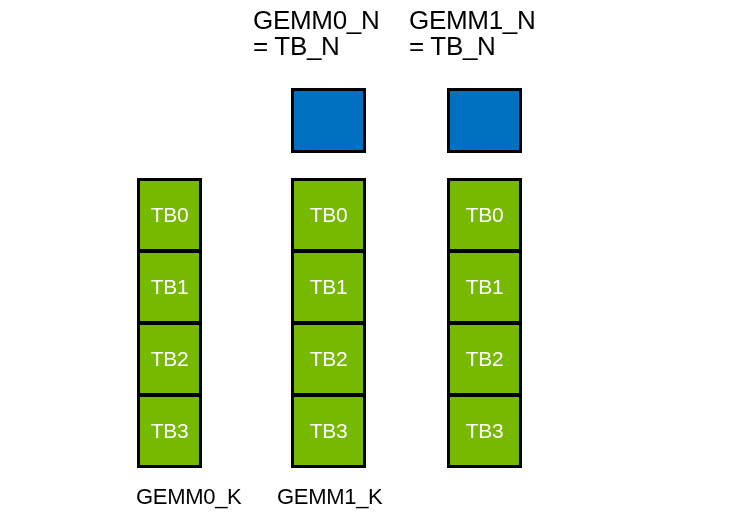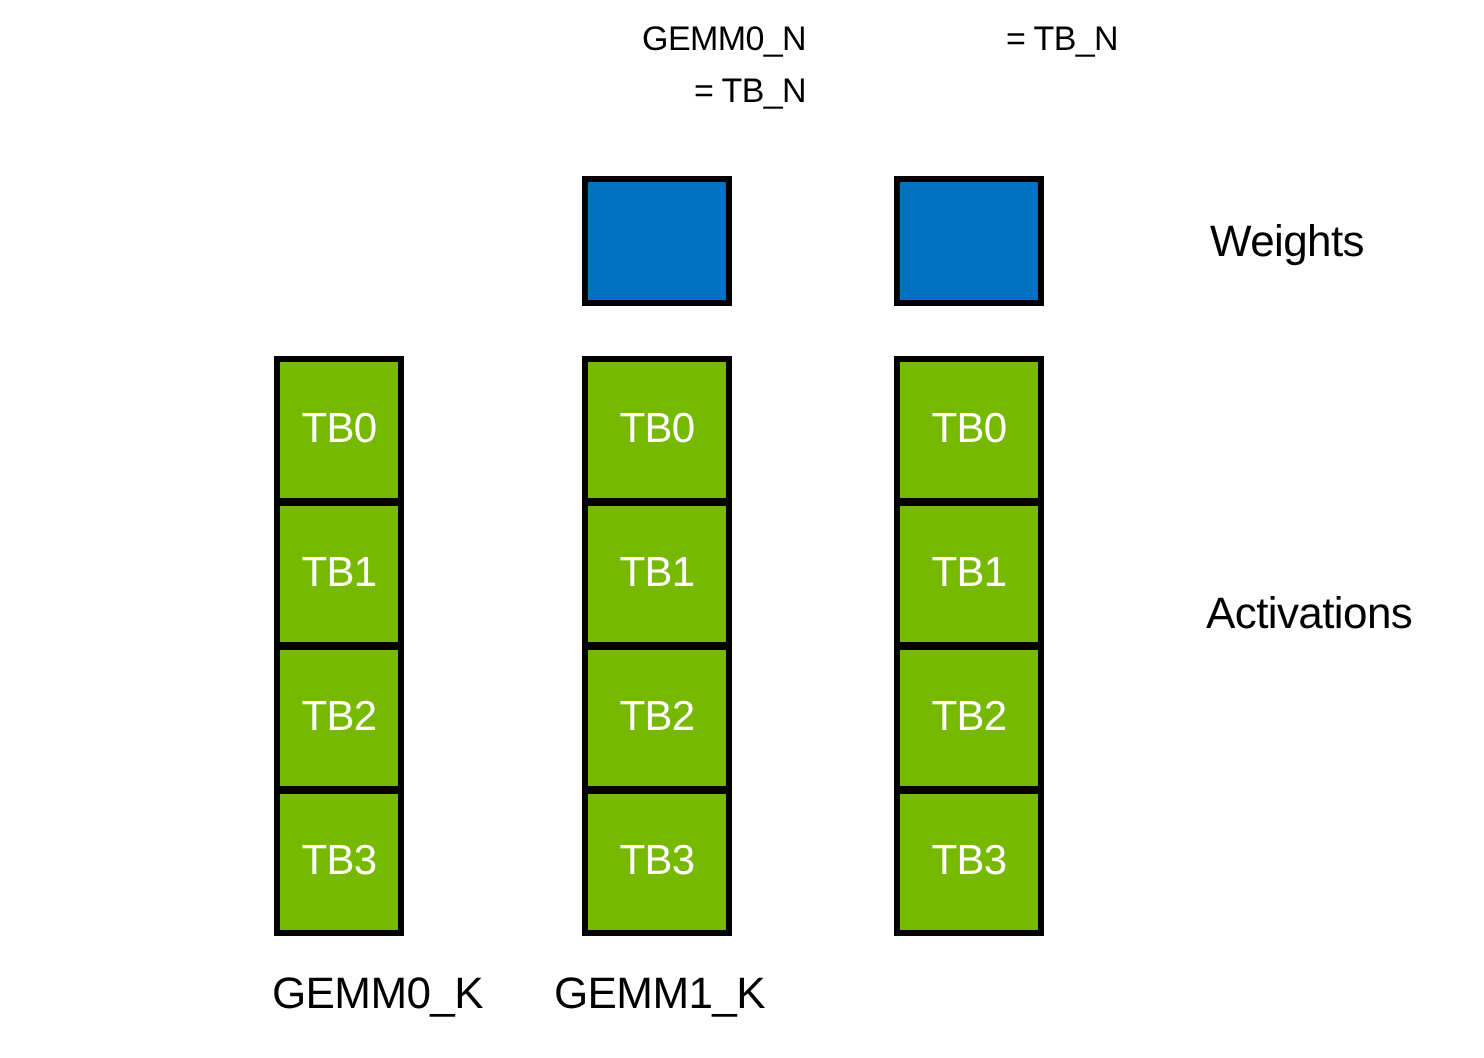--- a/index.html
+++ b/index.html
@@ -15,22 +15,22 @@
     font-family: "Liberation Sans", sans-serif;
     color: var(--label-text, #000000);
     overflow: hidden;
   }
 
   
   .hdr {
     position: absolute;
     top: 7px;
     width: 150px;
-    text-align: right;
-    font-size: 17px;
+    text-align: left;
+    font-size: 26px;
     line-height: 26px;
     letter-spacing: -0.3px;
     white-space: nowrap;
   }
   .hdr1 { left: 253px; }
   .hdr2 { left: 409px; }
 
   
   .weights-sq {
     position: absolute;
@@ -91,20 +91,21 @@
 </head>
 <body>
 
 <div class="canvas">
 
   <div class="hdr hdr1">
     <div>GEMM0_N</div>
     <div>= TB_N</div>
   </div>
   <div class="hdr hdr2">
+    <div>GEMM1_N</div>
     <div>= TB_N</div>
   </div>
 
   <div class="weights-sq sq1"></div>
   <div class="weights-sq sq2"></div>
 
   <div class="act-col col1">
     <div class="tb-block">
         <span class="tb-label">TB0</span>
       </div>
@@ -142,18 +143,16 @@
         <span class="tb-label">TB1</span>
       </div>
     <div class="tb-block">
         <span class="tb-label">TB2</span>
       </div>
     <div class="tb-block">
         <span class="tb-label">TB3</span>
       </div>
   </div>
 
-  <div class="side-label lbl-weights">Weights</div>
-  <div class="side-label lbl-activations">Activations</div>
   <div class="side-label lbl-gemm0-k">GEMM0_K</div>
   <div class="side-label lbl-gemm1-k">GEMM1_K</div>
 
 </div>
 
 </body></html>

